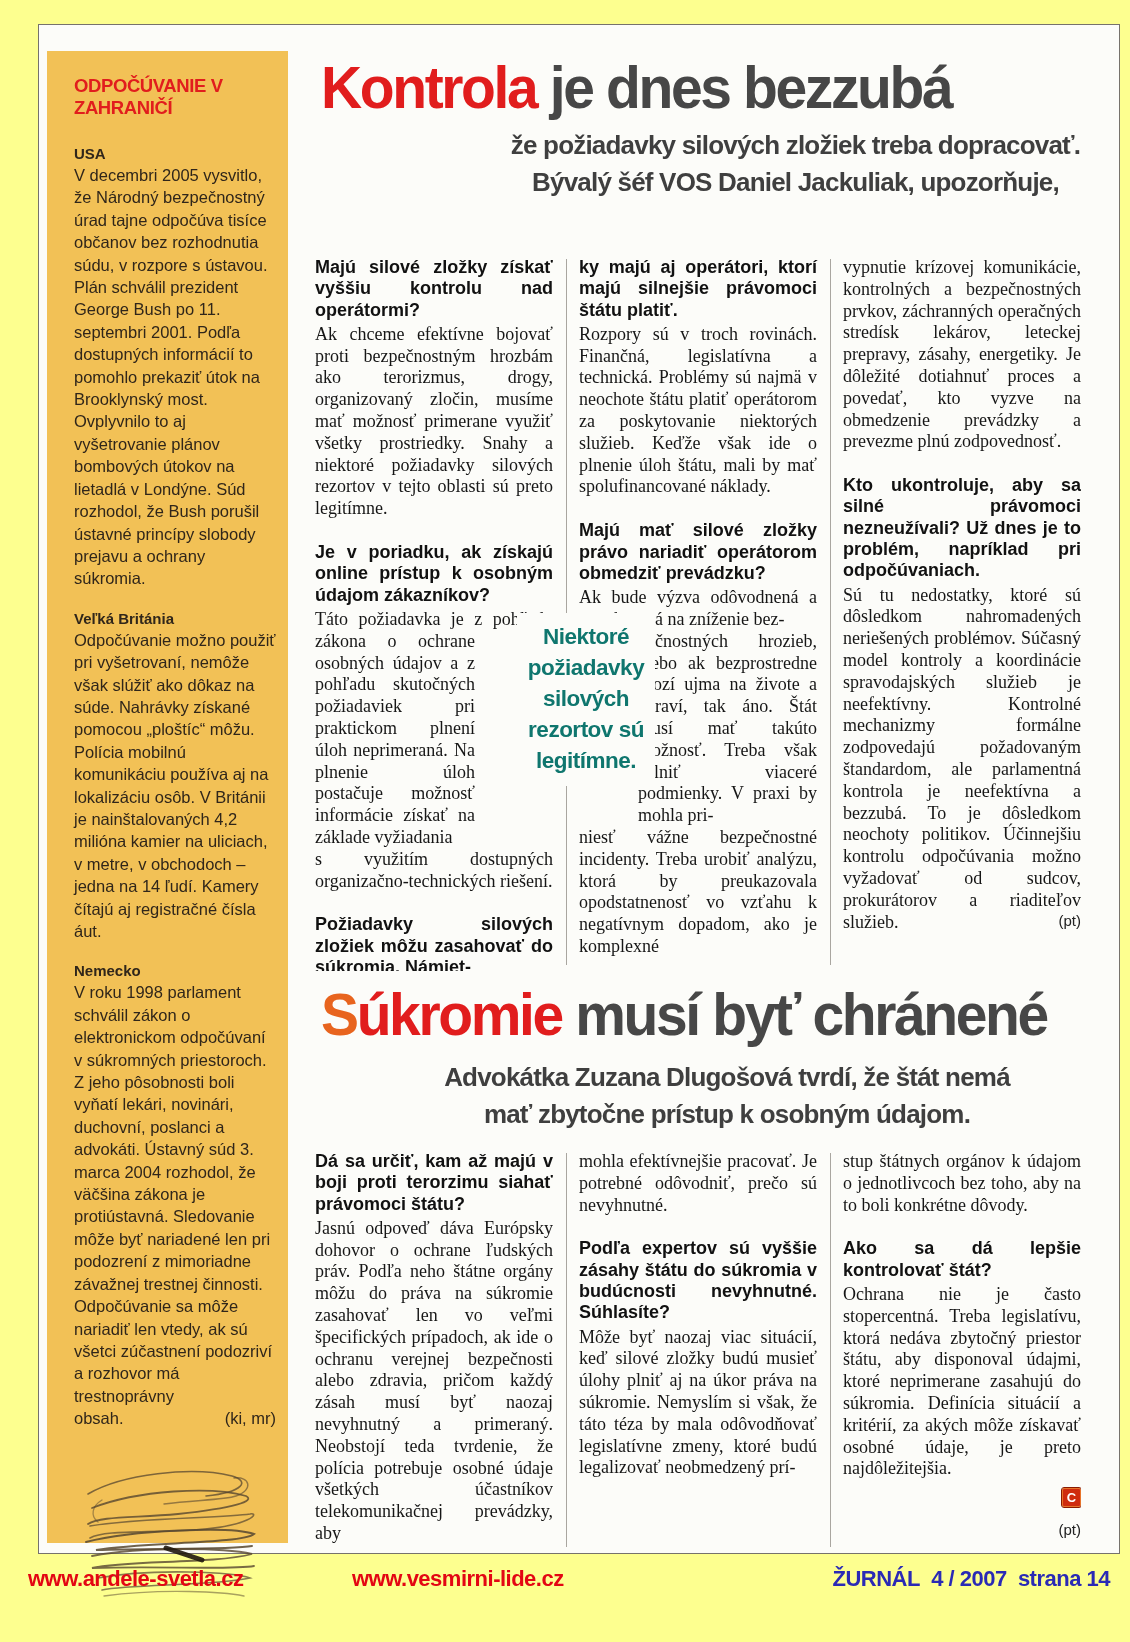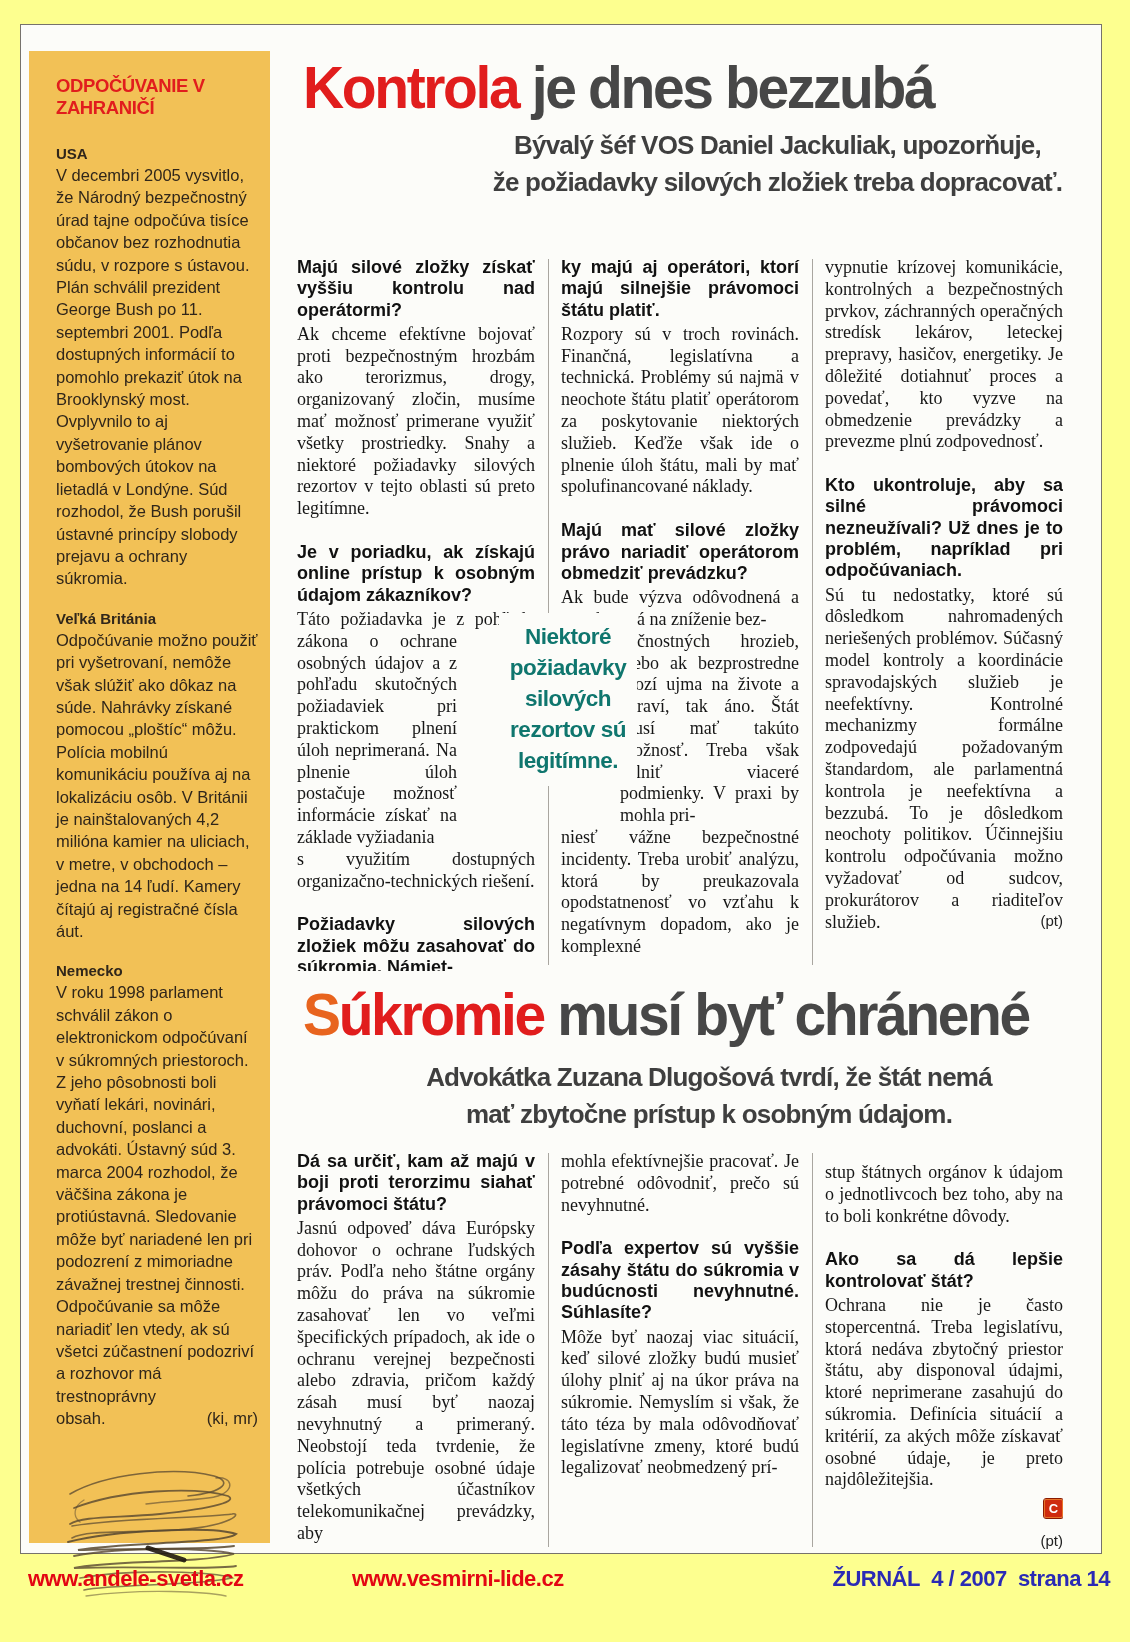--- a/index.html
+++ b/index.html
@@ -1,20 +1,20 @@
 <!DOCTYPE html>
 <html lang="sk"><head>
 <meta charset="utf-8">
 <style>
   html,body { margin:0; padding:0; }
   body { font-family:"Liberation Sans", sans-serif; }
 
   .frame { position:relative; width:1130px; height:1642px; background:#fdff8f; overflow:hidden; }
 
-  .page { position:absolute; left:20px; top:24px; width:1082px; height:1530px;
+  .page { position:absolute; left:38px; top:24px; width:1082px; height:1530px;
           background:#fcfcf9; border:1px solid #76726c; box-sizing:border-box; }
 
   
   .sidebar { position:absolute; left:8px; top:26px; width:241px; height:1492px;
              background:#f2c156; box-sizing:border-box; padding:24px 12px 0 27px;
              color:#30261a; }
   .sb-title { color:#e11d1d; font-weight:bold; font-size:18.5px; letter-spacing:-0.4px;
               margin-bottom:26px; }
   .sb-head  { font-weight:bold; font-size:15px; margin:20px 0 2px; }
   .sb-text  { font-size:16.5px; line-height:22.4px; text-align:left; }
@@ -123,22 +123,22 @@
         </svg>
       </div>
     </div>
 
     <div class="main">
 
       <div class="big-title t1">
         <span class="accent">Kontrola</span><span> je dnes bezzubá</span>
       </div>
       <div class="subtitle sub1">
+        <div>že požiadavky silových zložiek treba dopracovať.</div>
         <div>Bývalý šéf VOS Daniel Jackuliak, upozorňuje,</div>
-        <div>že požiadavky silových zložiek treba dopracovať.</div>
       </div>
 
       <div class="cols cols1">
         <div class="vdiv vd1"></div>
         <div class="vdiv vd2"></div>
 
         <div class="pullquote">Niektoré požiadavky silových rezortov sú legitímne.</div>
 
         <div class="col">
           <div class="q first">Majú silové zložky získať vyššiu kontrolu nad operátormi?</div>
@@ -153,21 +153,21 @@
         <div class="col">
           <div class="q first">ky majú aj operátori, ktorí majú silnejšie právomoci štátu platiť.</div>
           <div class="a">Rozpory sú v troch rovinách. Finančná, legislatívna a technická. Problémy sú najmä v neochote štátu platiť operátorom za poskytovanie niektorých služieb. Keďže však ide o plnenie úloh štátu, mali by mať spolufinancované náklady.</div>
           <div class="q">Majú mať silové zložky právo nariadiť operátorom obmedziť prevádzku?</div>
           <div class="a">Ak bude výzva odôvodnená a nevyhnutná na zníženie bez-</div>
           <div class="a col2-narrow">pečnostných hrozieb, alebo ak bezprostredne hrozí ujma na živote a zdraví, tak áno. Štát musí mať takúto možnosť. Treba však splniť viaceré podmienky. V praxi by mohla pri-</div>
           <div class="a">niesť vážne bezpečnostné incidenty. Treba urobiť analýzu, ktorá by preukazovala opodstatnenosť vo vzťahu k negatívnym dopadom, ako je komplexné</div>
         </div>
 
         <div class="col">
-          <div class="a" style="margin-top:2px">vypnutie krízovej komunikácie, kontrolných a bezpečnostných prvkov, záchranných operačných stredísk lekárov, leteckej prepravy, hasičov, energetiky. Je dôležité dotiahnuť proces a povedať, kto vyzve na obmedzenie prevádzky a prevezme plnú zodpovednosť.</div>
+          <div class="a" style="margin-top:2px">vypnutie krízovej komunikácie, kontrolných a bezpečnostných prvkov, záchranných operačných stredísk lekárov, leteckej prepravy, zásahy, energetiky. Je dôležité dotiahnuť proces a povedať, kto vyzve na obmedzenie prevádzky a prevezme plnú zodpovednosť.</div>
           <div class="q">Kto ukontroluje, aby sa silné právomoci nezneužívali? Už dnes je to problém, napríklad pri odpočúvaniach.</div>
           <div class="a">Sú tu nedostatky, ktoré sú dôsledkom nahromadených neriešených problémov. Súčasný model kontroly a koordinácie spravodajských služieb je neefektívny. Kontrolné mechanizmy formálne zodpovedajú požadovaným štandardom, ale parlamentná kontrola je neefektívna a bezzubá. To je dôsledkom neochoty politikov. Účinnejšiu kontrolu odpočúvania možno vyžadovať od sudcov, prokurátorov a riaditeľov služieb.</div>
           <div class="pt-inline">(pt)</div>
         </div>
       </div>
 
       <div class="big-title t2">
         <span class="accent accent-first">S</span><span class="accent">úkromie</span><span> musí byť chránené</span>
       </div>
       <div class="subtitle sub2">
@@ -184,21 +184,21 @@
           <div class="a">Jasnú odpoveď dáva Európsky dohovor o ochrane ľudských práv. Podľa neho štátne orgány môžu do práva na súkromie zasahovať len vo veľmi špecifických prípadoch, ak ide o ochranu verejnej bezpečnosti alebo zdravia, pričom každý zásah musí byť naozaj nevyhnutný a primeraný. Neobstojí teda tvrdenie, že polícia potrebuje osobné údaje všetkých účastníkov telekomunikačnej prevádzky, aby</div>
         </div>
 
         <div class="col">
           <div class="a" style="margin-top:2px">mohla efektívnejšie pracovať. Je potrebné odôvodniť, prečo sú nevyhnutné.</div>
           <div class="q">Podľa expertov sú vyššie zásahy štátu do súkromia v budúcnosti nevyhnutné. Súhlasíte?</div>
           <div class="a">Môže byť naozaj viac situácií, keď silové zložky budú musieť úlohy plniť aj na úkor práva na súkromie. Nemyslím si však, že táto téza by mala odôvodňovať legislatívne zmeny, ktoré budú legalizovať neobmedzený prí-</div>
         </div>
 
         <div class="col">
-          <div class="a" style="margin-top:13px">stup štátnych orgánov k údajom o jednotlivcoch bez toho, aby na to boli konkrétne dôvody.</div>
+          <div class="a" style="margin-top:2px">stup štátnych orgánov k údajom o jednotlivcoch bez toho, aby na to boli konkrétne dôvody.</div>
           <div class="q">Ako sa dá lepšie kontrolovať štát?</div>
           <div class="a">Ochrana nie je často stopercentná. Treba legislatívu, ktorá nedáva zbytočný priestor štátu, aby disponoval údajmi, ktoré neprimerane zasahujú do súkromia. Definícia situácií a kritérií, za akých môže získavať osobné údaje, je preto najdôležitejšia.</div>
           <div class="logo-row">
             <span class="c-logo">C</span>
           </div>
           <div class="pt-row">(pt)</div>
         </div>
       </div>
 
     </div>

